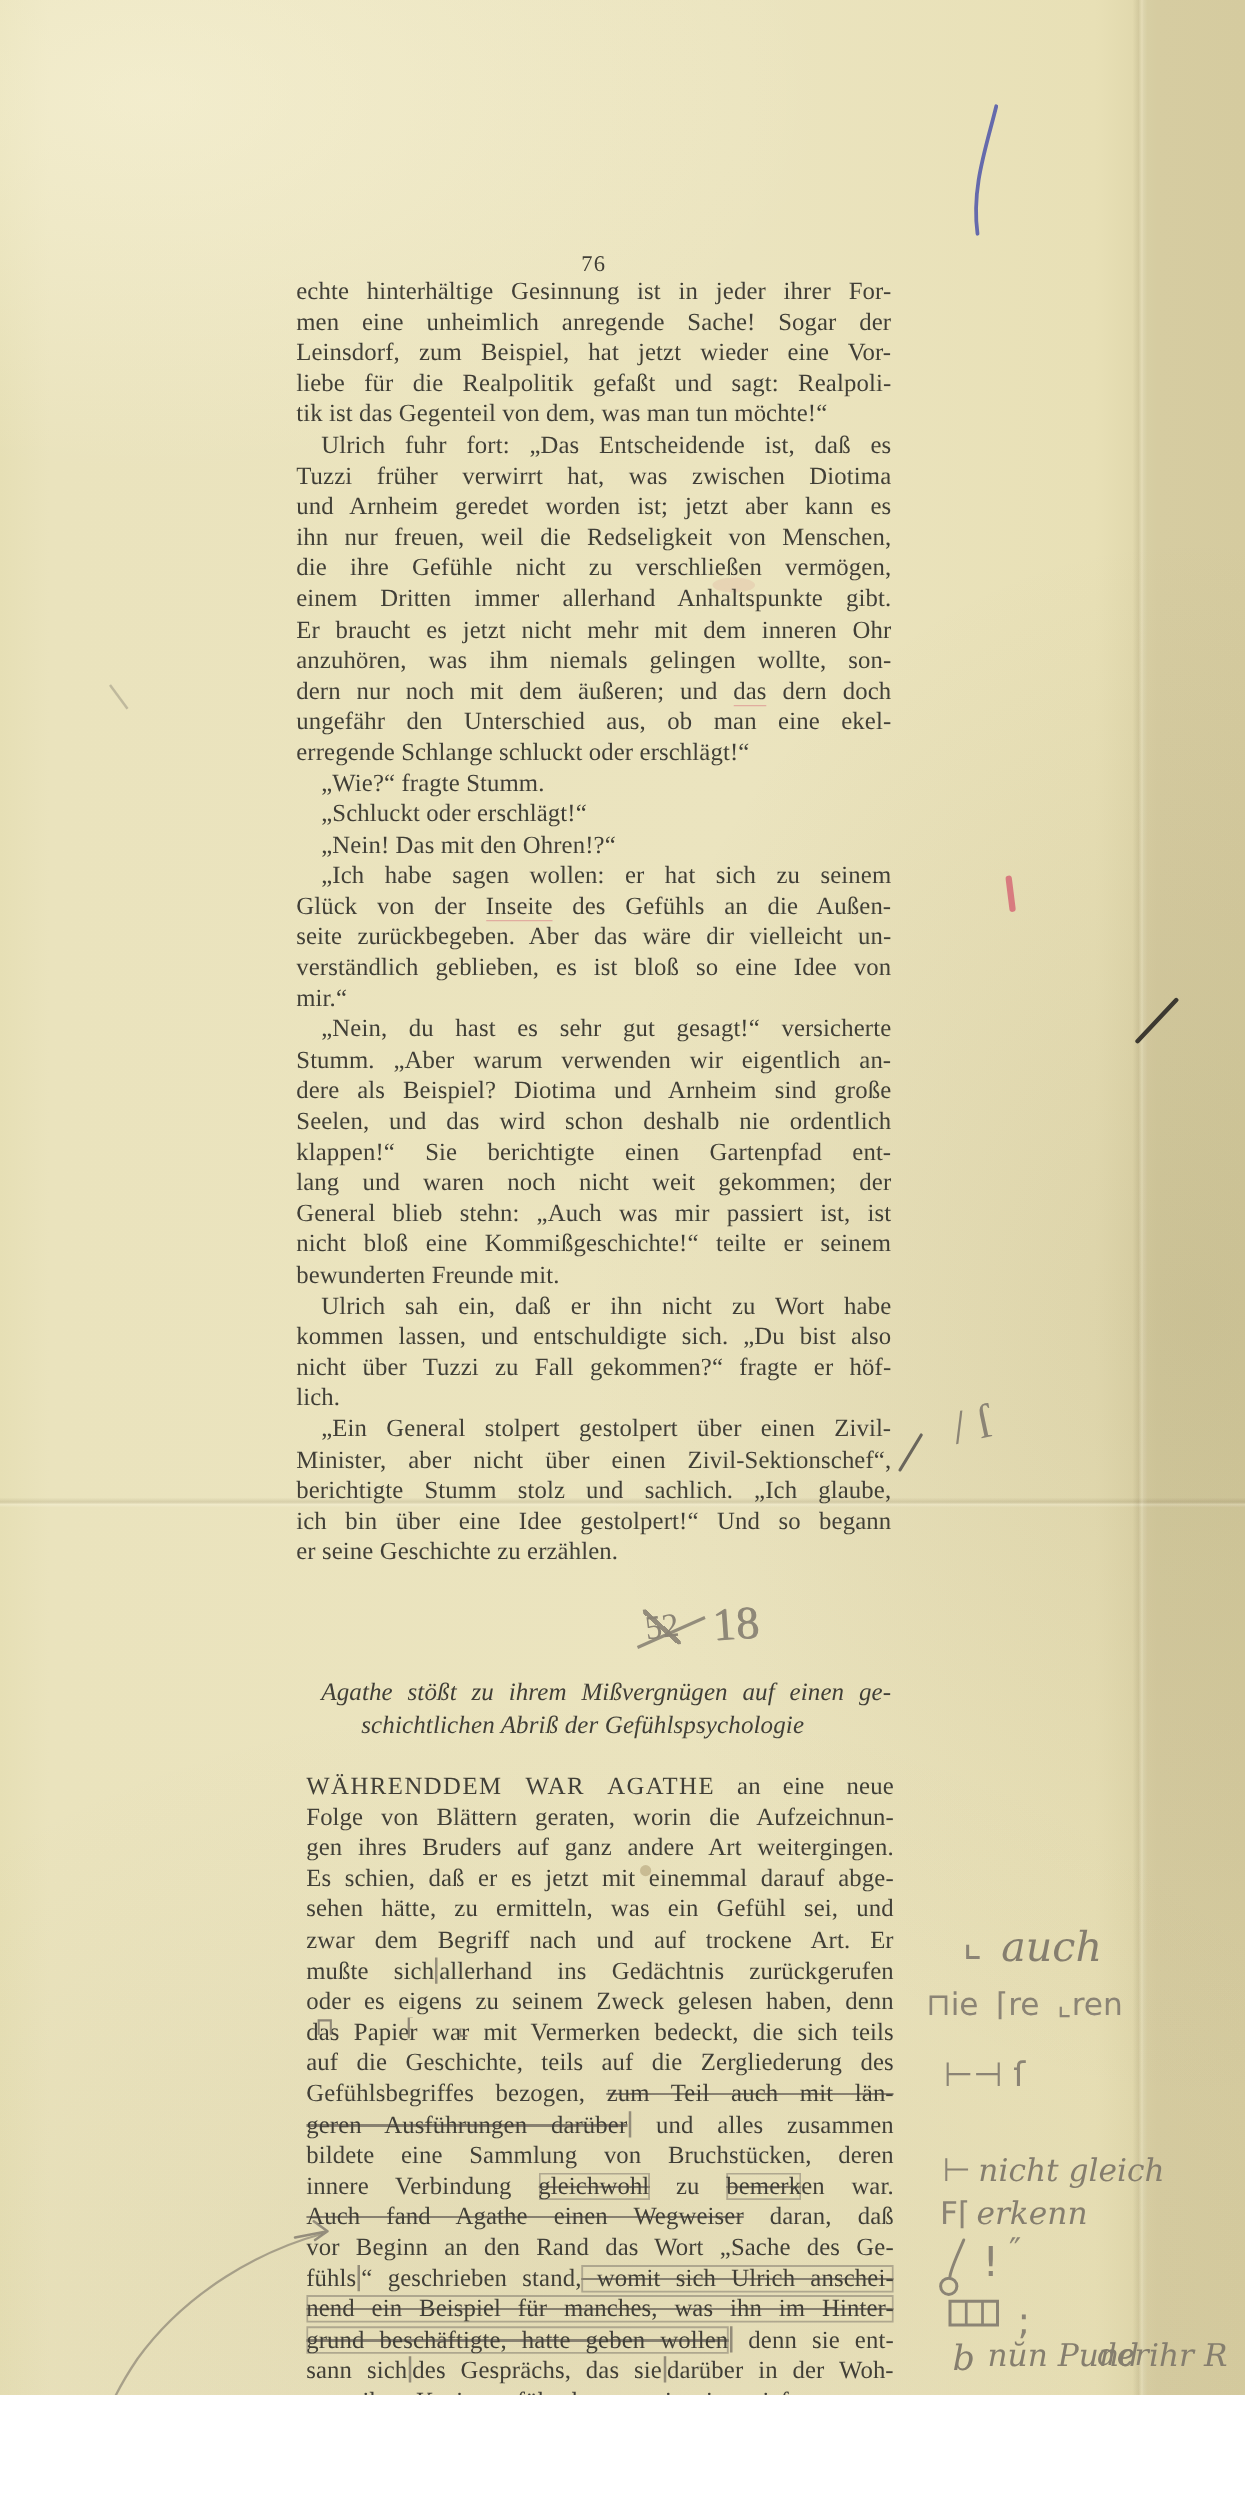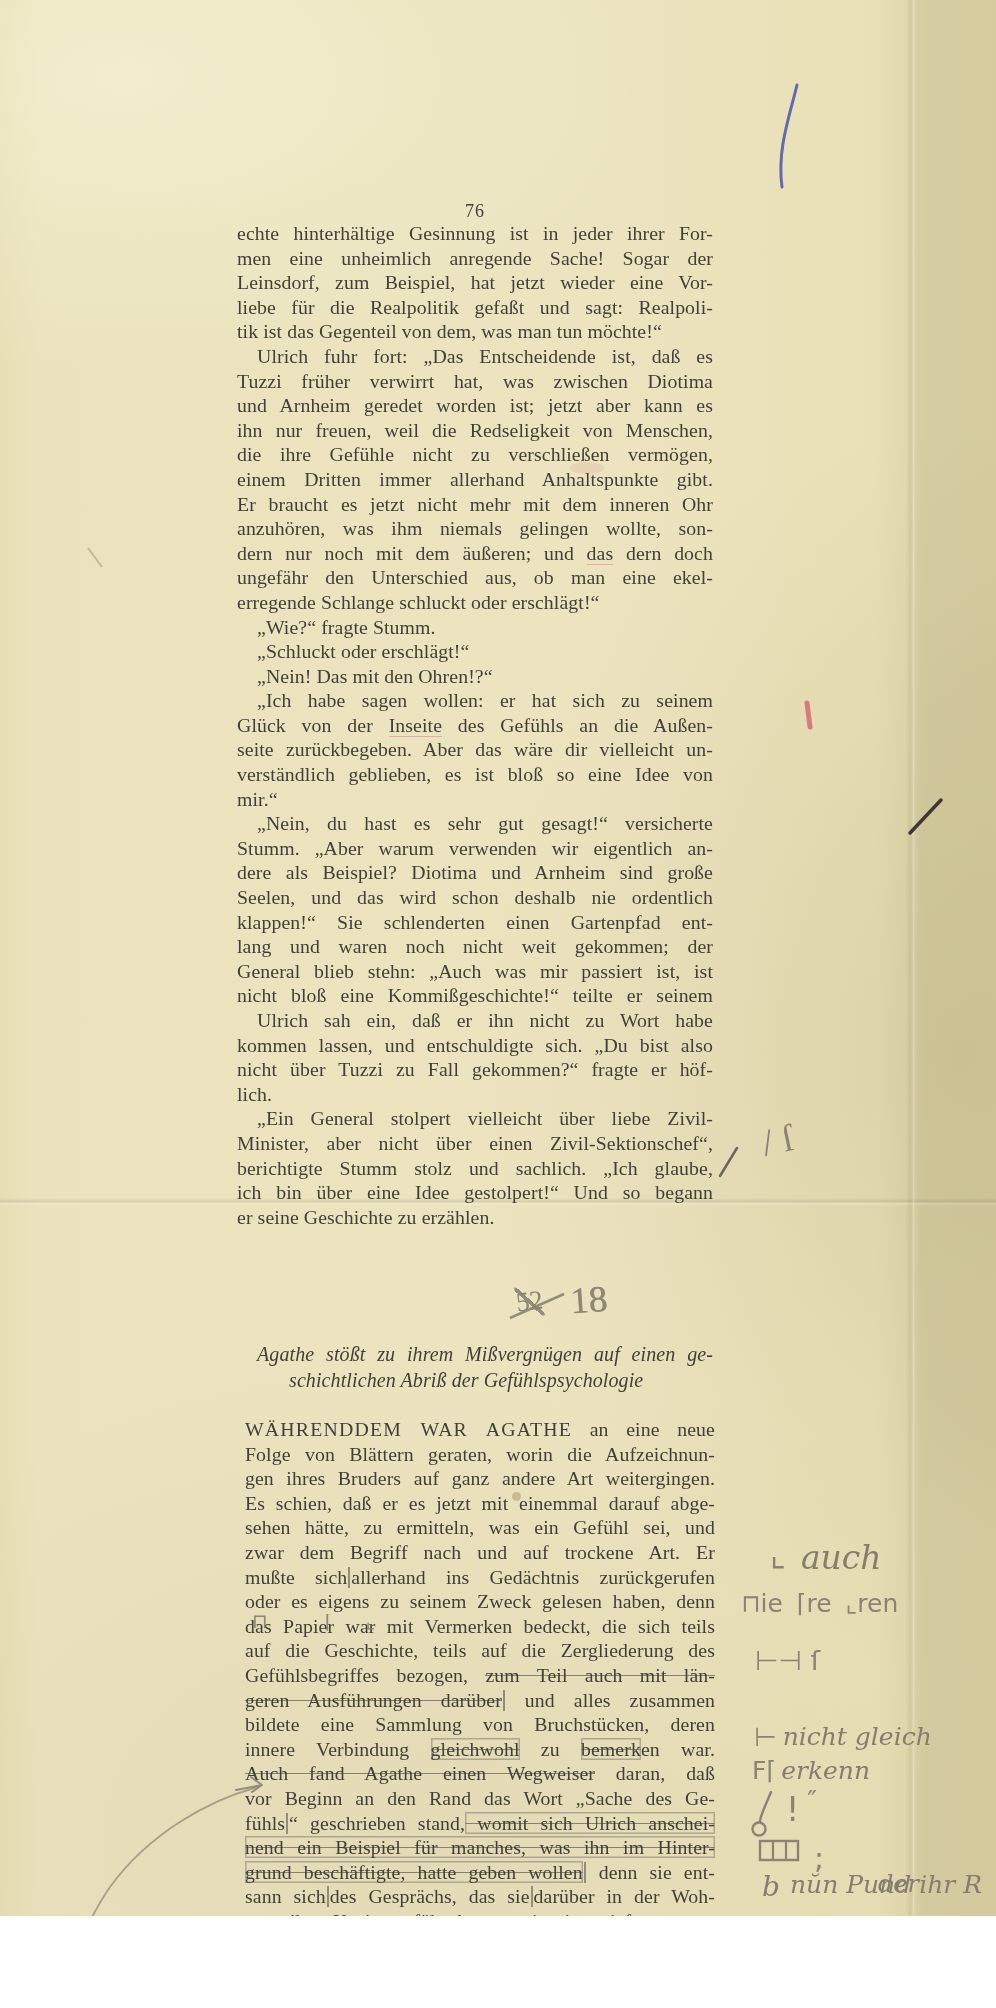--- a/index.html
+++ b/index.html
@@ -82,29 +82,30 @@
       <div class="ln left ind"><span>„Nein! Das mit den Ohren!?“</span></div>
       <div class="ln ind"><span>„Ich habe sagen wollen: er hat sich zu seinem</span></div>
       <div class="ln"><span>Glück von der </span><span class="redu">Inseite</span><span> des Gefühls an die Außen-</span></div>
       <div class="ln"><span>seite zurückbegeben. Aber das wäre dir vielleicht un-</span></div>
       <div class="ln"><span>verständlich geblieben, es ist bloß so eine Idee von</span></div>
       <div class="ln left"><span>mir.“</span></div>
       <div class="ln ind"><span>„Nein, du hast es sehr gut gesagt!“ versicherte</span></div>
       <div class="ln"><span>Stumm. „Aber warum verwenden wir eigentlich an-</span></div>
       <div class="ln"><span>dere als Beispiel? Diotima und Arnheim sind große</span></div>
       <div class="ln"><span>Seelen, und das wird schon deshalb nie ordentlich</span></div>
-      <div class="ln"><span>klappen!“ Sie schlenderten einen Gartenpfad ent-</span></div>
+      <div class="ln"><span>klappen!“ Sie berichtigte einen Gartenpfad ent-</span></div>
       <div class="ln"><span>lang und waren noch nicht weit gekommen; der</span></div>
       <div class="ln"><span>General blieb stehn: „Auch was mir passiert ist, ist</span></div>
       <div class="ln"><span>nicht bloß eine Kommißgeschichte!“ teilte er seinem</span></div>
+      <div class="ln left"><span>bewunderten Freunde mit.</span></div>
       <div class="ln ind"><span>Ulrich sah ein, daß er ihn nicht zu Wort habe</span></div>
       <div class="ln"><span>kommen lassen, und entschuldigte sich. „Du bist also</span></div>
       <div class="ln"><span>nicht über Tuzzi zu Fall gekommen?“ fragte er höf-</span></div>
       <div class="ln left"><span>lich.</span></div>
-      <div class="ln ind"><span>„Ein General stolpert vielleicht über liebe Zivil-</span></div>
+      <div class="ln ind"><span>„Ein General stolpert gestolpert über einen Zivil-</span></div>
       <div class="ln"><span>Minister, aber nicht über einen Zivil-Sektionschef“,</span></div>
       <div class="ln"><span>berichtigte Stumm stolz und sachlich. „Ich glaube,</span></div>
       <div class="ln"><span>ich bin über eine Idee gestolpert!“ Und so begann</span></div>
       <div class="ln left"><span>er seine Geschichte zu erzählen.</span></div>
     </div>
 
   <div class="ann" style="left:516px;top:1286px;font-size:27px;transform:rotate(-7deg)">
     <span class="strike-diag">52</span>
   </div>
   <div class="ann bold-pencil" style="left:570px;top:1278px;font-size:37px;transform:rotate(-4deg);color:#8f8878">18</div>

